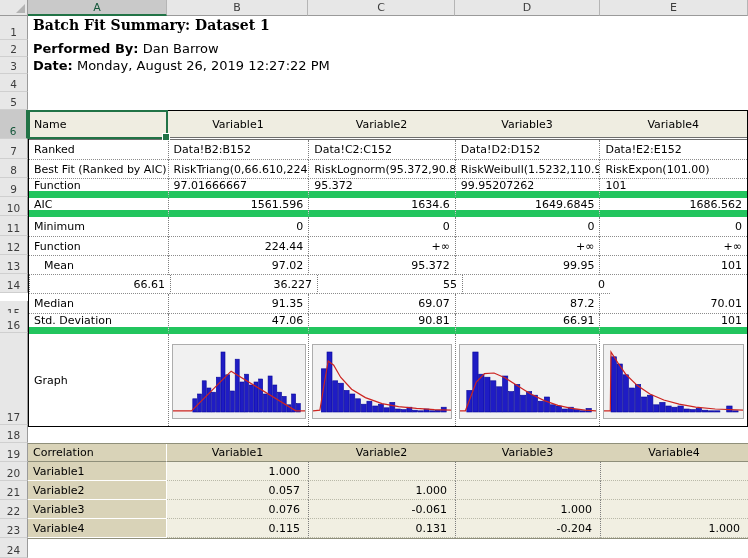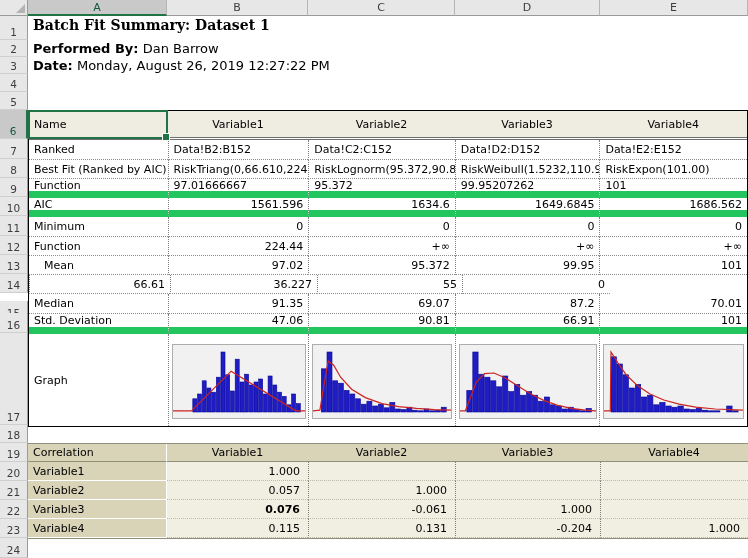--- a/index.html
+++ b/index.html
@@ -311,21 +311,21 @@
       </div>
       <div class="t-row">
         <div class="c-cell c-lbl" style="width: 139px; height: 19px;">Variable2</div>
         <div class="c-cell c-val" style="width: 141px; height: 19px;">0.057</div>
         <div class="c-cell c-val c-vsep" style="width: 147px; height: 19px;">1.000</div>
         <div class="c-cell c-val c-vsep" style="width: 145px; height: 19px;"></div>
         <div class="c-cell c-val c-vsep" style="width: 148px; height: 19px;"></div>
       </div>
       <div class="t-row">
         <div class="c-cell c-lbl" style="width: 139px; height: 19px;">Variable3</div>
-        <div class="c-cell c-val" style="width: 141px; height: 19px; font-weight: bold;">0.076</div>
+        <div class="c-cell c-val" style="width: 141px; height: 19px;">0.076</div>
         <div class="c-cell c-val c-vsep" style="width: 147px; height: 19px;">-0.061</div>
         <div class="c-cell c-val c-vsep" style="width: 145px; height: 19px;">1.000</div>
         <div class="c-cell c-val c-vsep" style="width: 148px; height: 19px;"></div>
       </div>
       <div class="t-row">
         <div class="c-cell c-lbl" style="width: 139px; height: 19px;">Variable4</div>
         <div class="c-cell c-val" style="width: 141px; height: 19px;">0.115</div>
         <div class="c-cell c-val c-vsep" style="width: 147px; height: 19px;">0.131</div>
         <div class="c-cell c-val c-vsep" style="width: 145px; height: 19px;">-0.204</div>
         <div class="c-cell c-val c-vsep" style="width: 148px; height: 19px;">1.000</div>

